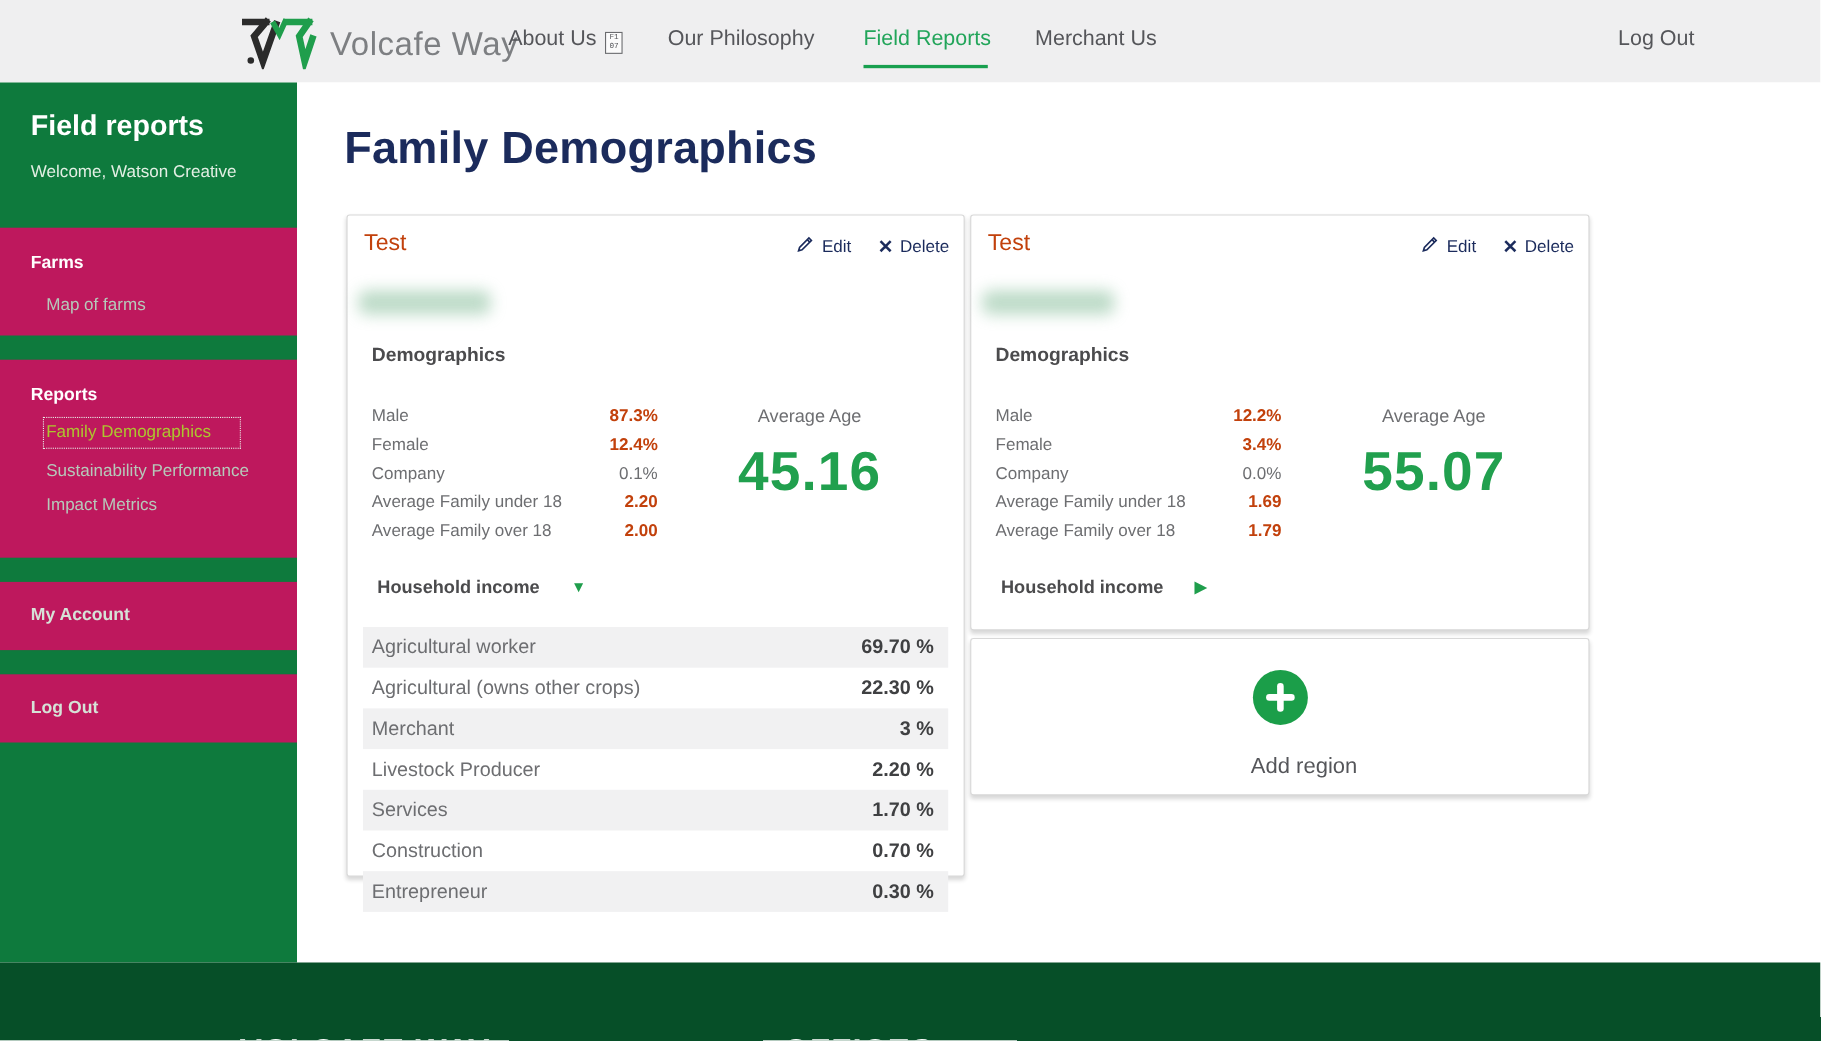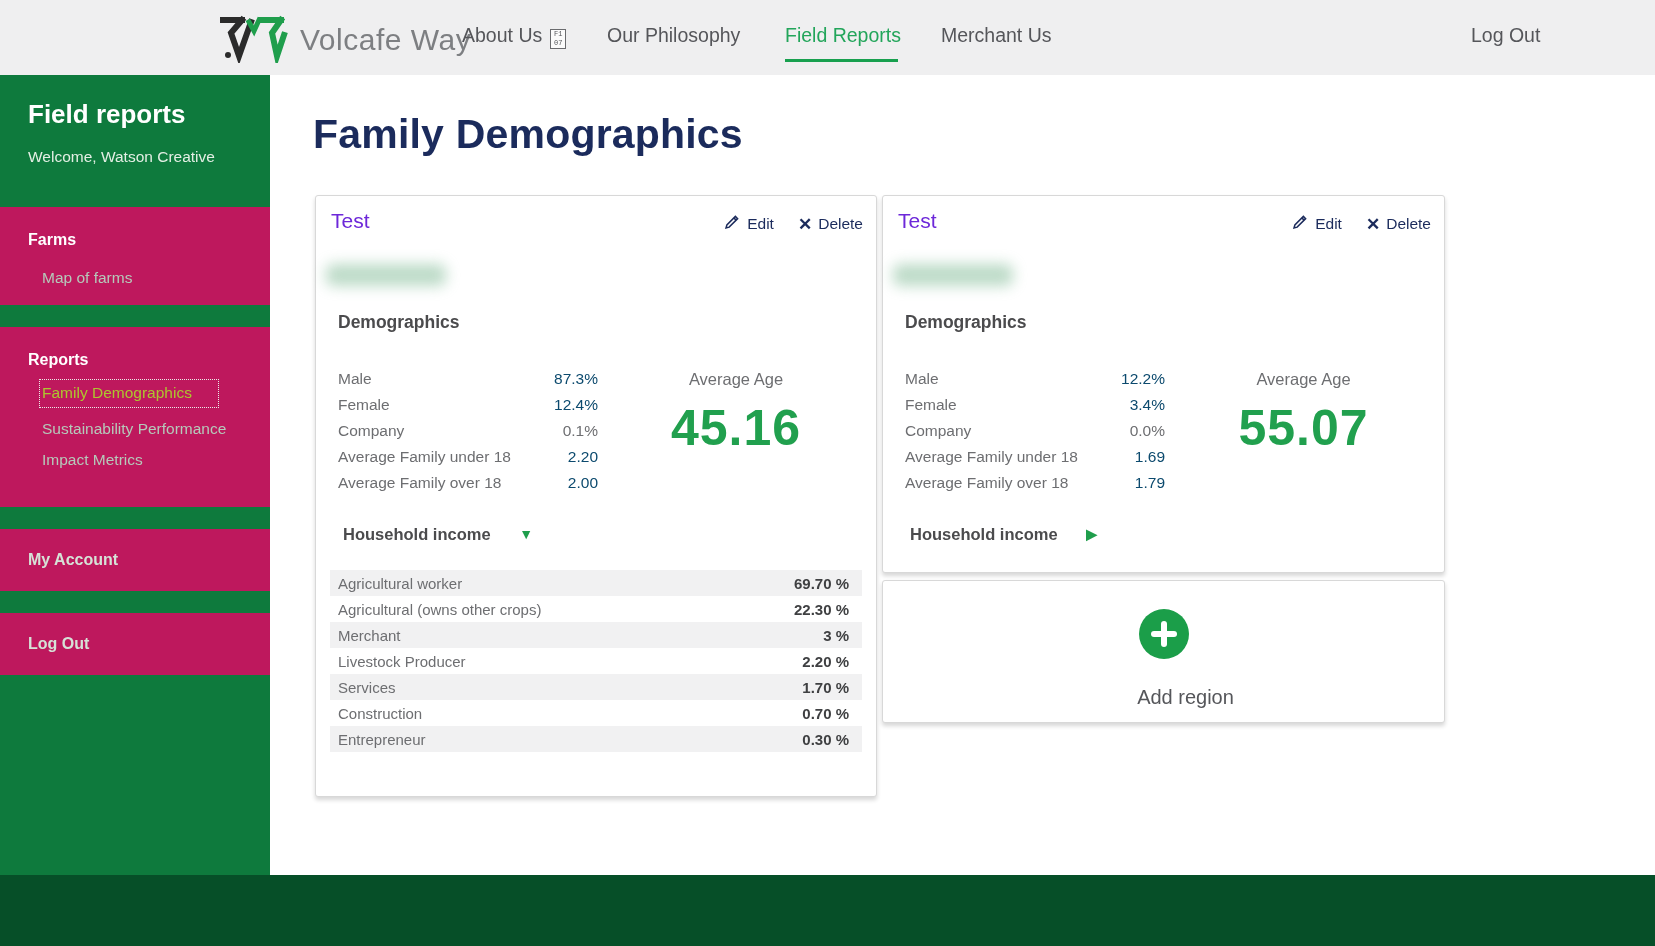--- a/index.html
+++ b/index.html
@@ -45,47 +45,47 @@
   .main { position:absolute; left:270px; top:75px; width:1385px; height:800px; background:#ffffff; }
   .page-title { position:absolute; left:43px; top:36px; margin:0; font-size:41px; font-weight:bold;
                 color:#1b2b5c; letter-spacing:0.2px; }
 
   .card { position:absolute; background:#fff; border:1px solid #d8d8d8; border-radius:3px;
           box-shadow:0 3px 4px rgba(0,0,0,0.16); }
   .card1 { left:45px;  top:120px; width:562px; height:602px; }
   .card2 { left:612px; top:120px; width:563px; height:378px; }
   .card-add { left:612px; top:505px; width:563px; height:143px; cursor:pointer; }
 
-  .card-title { position:absolute; left:15px; top:13px; font-size:21px; color:#6d28d9; }
+  .card-title { position:absolute; left:15px; top:13px; font-size:21px; color:#c2410c; }
   .card-actions { position:absolute; right:13px; top:17px; display:flex; gap:24px; }
   .action { display:flex; align-items:center; gap:6px; font-size:15.5px; color:#1b2b5c; cursor:pointer; }
   .x-glyph { font-size:17px; font-weight:bold; color:#1b2b5c; line-height:1; }
 
   .blur-blob { position:absolute; left:10px; top:68px; width:120px; height:22px;
                background:#86bd9a; border-radius:7px; filter:blur(7px); opacity:0.55; }
 
   .demo-heading { position:absolute; left:22px; top:116px; font-size:17.5px; font-weight:bold; color:#4b4b4d; }
 
   .stats { position:absolute; left:22px; top:170px; width:260px; }
   .stat-row { display:flex; justify-content:space-between; align-items:center; height:26px;
               font-size:15.5px; color:#6d6e71; }
-  .stat-value { font-weight:normal; color:#0c4a6e; }
+  .stat-value { font-weight:bold; color:#c2410c; }
   .stat-row.muted .stat-value { font-weight:normal; color:#6d6e71; }
 
   .avg { position:absolute; left:282px; right:2px; top:174px; text-align:center; }
   .avg-label { font-size:16.5px; color:#6d6e71; }
   .avg-value { margin-top:10px; font-size:50px; font-weight:bold; color:#21a04e; letter-spacing:1px; }
 
   .household { position:absolute; left:27px; top:329px; font-size:16.5px; font-weight:bold;
                color:#4b4b4d; cursor:pointer; }
   .tri { display:inline-block; color:#1f9e4c; font-size:14px; margin-left:24px; transform:translateY(-1px); }
 
   .income { position:absolute; left:14px; right:14px; top:374px; }
-  .income-row { display:flex; justify-content:space-between; align-items:center; height:26px;
-                font-size:15px; color:#6d6e71; padding:0 13px 0 8px; }
+  .income-row { display:flex; justify-content:space-between; align-items:center; height:37px;
+                font-size:18px; color:#6d6e71; padding:0 13px 0 8px; }
   .income-row:nth-child(odd) { background:#f1f1f2; }
   .income-value { font-weight:bold; color:#3f4042; white-space:pre; }
 
   .add-circle { position:absolute; left:50%; top:28px; transform:translateX(-50%);
                 width:50px; height:50px; border-radius:50%; background:#1b9e49; }
   .add-circle::before, .add-circle::after { content:""; position:absolute; background:#fff; border-radius:3px; }
   .add-circle::before { left:12px; top:22px; width:26px; height:6px; }
   .add-circle::after  { left:22px; top:12px; width:6px; height:26px; }
   .add-label { position:absolute; left:0; right:0; top:105px; text-align:center; font-size:20px; color:#55565a;padding-left:44px; }
 

